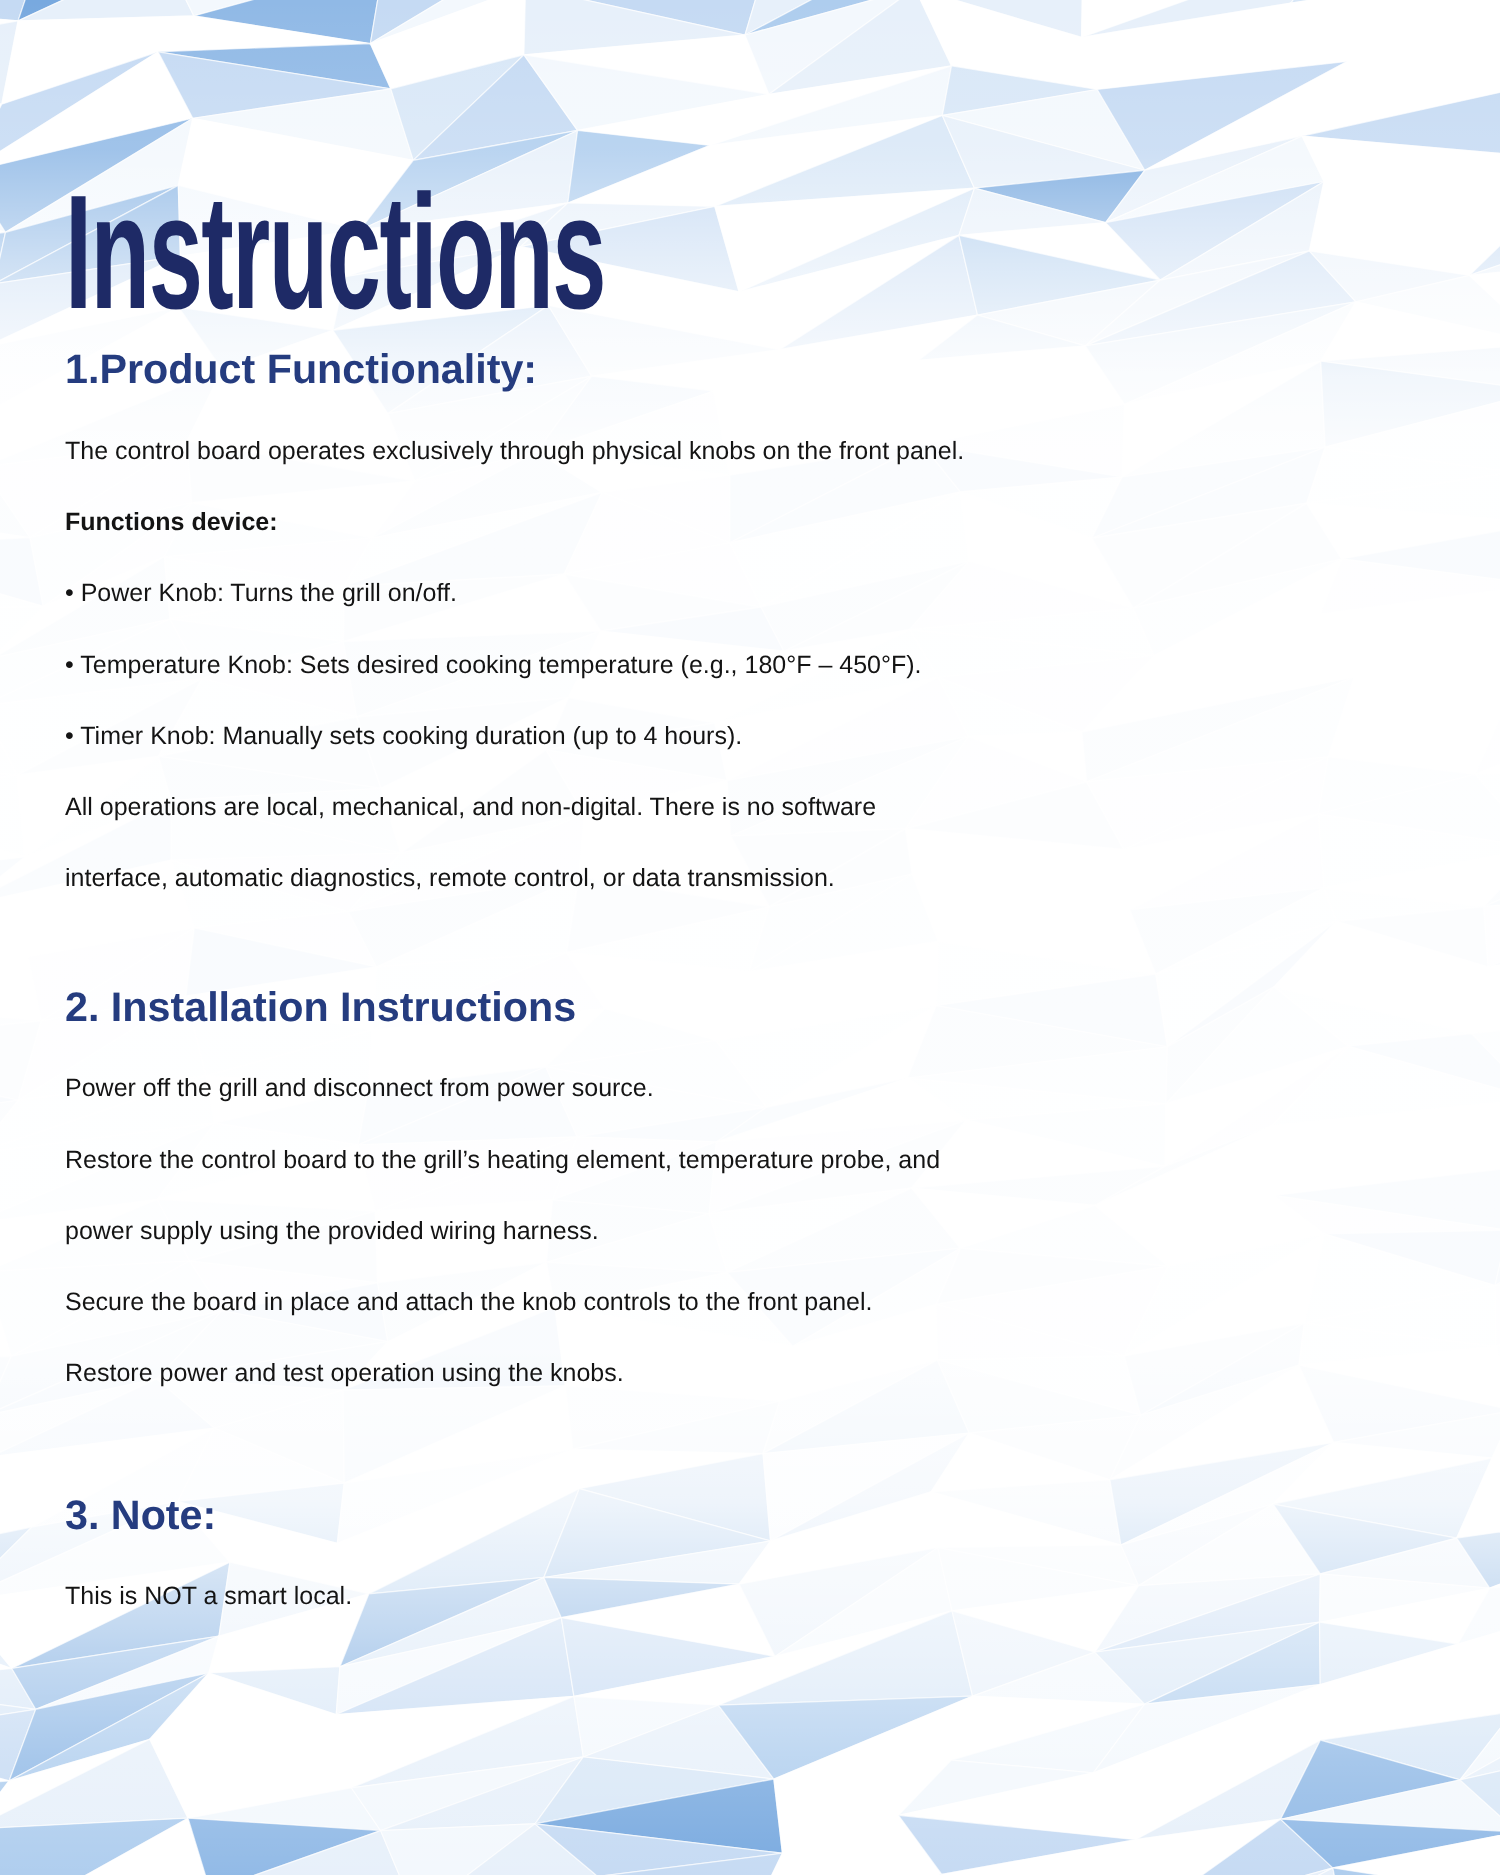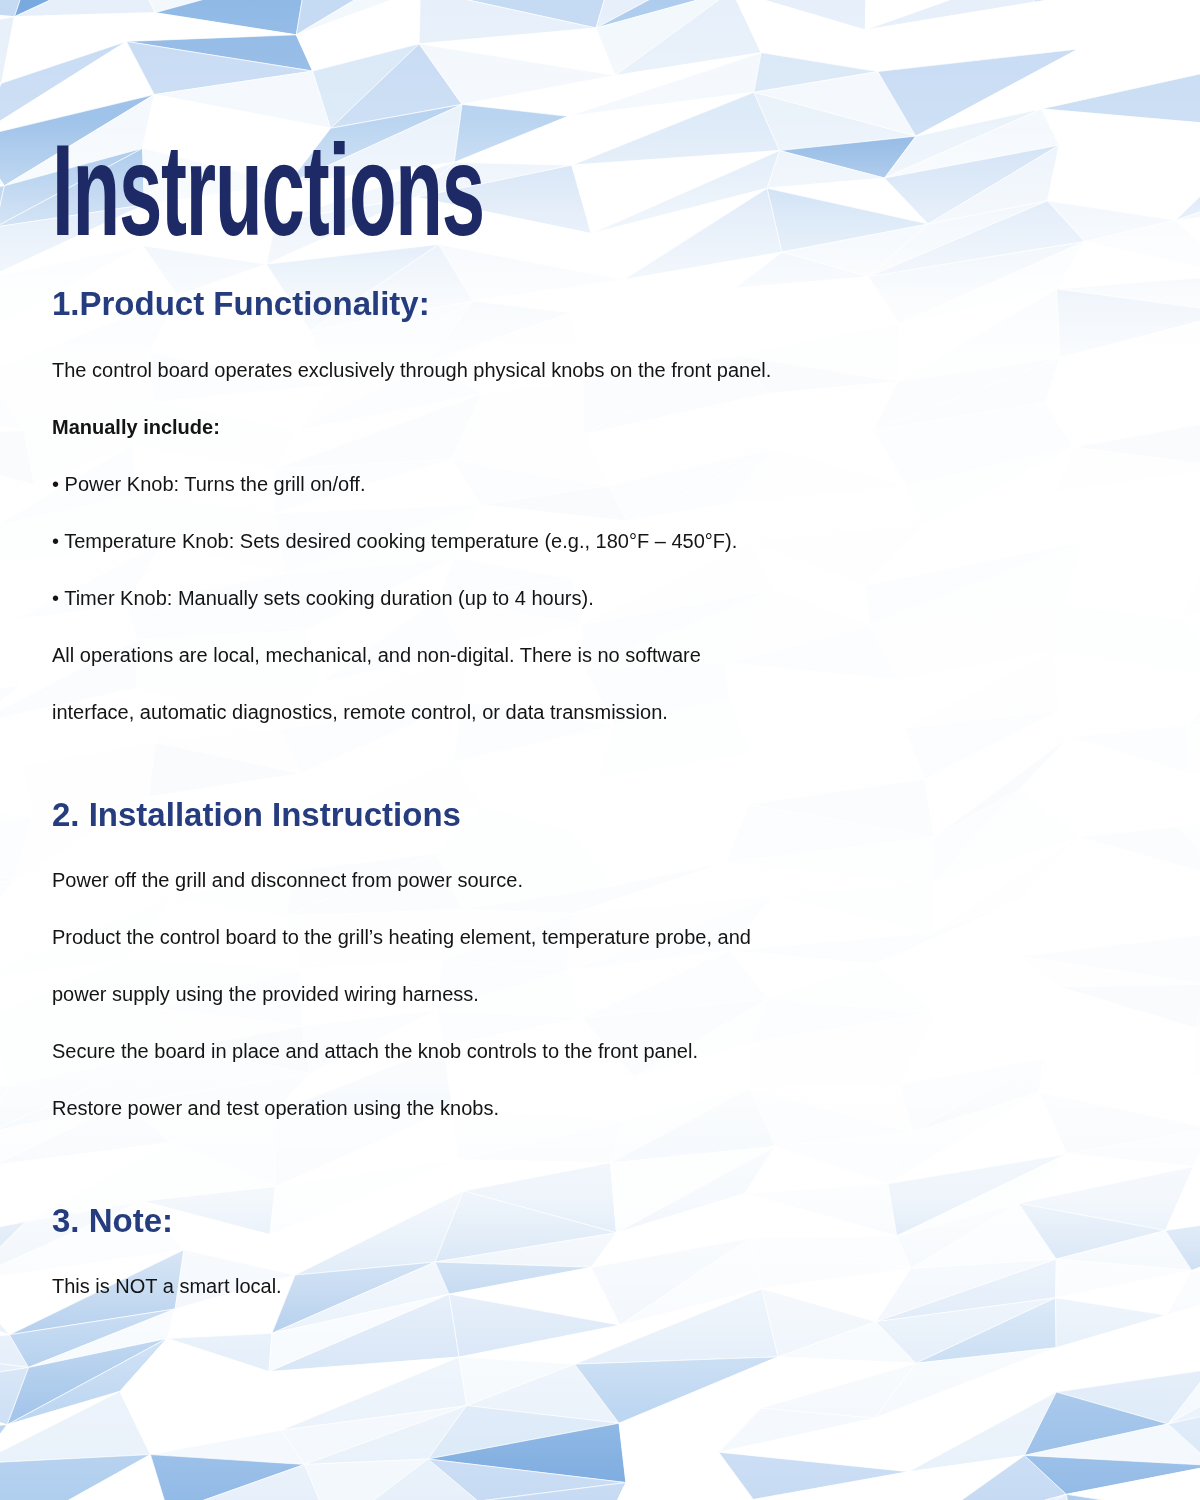--- a/index.html
+++ b/index.html
@@ -26,21 +26,21 @@
       rgba(255,255,255,0.15) 8%,
       rgba(255,255,255,0.55) 14%,
       rgba(255,255,255,0.88) 20%,
       rgba(255,255,255,0.955) 24%,
       rgba(255,255,255,0.955) 72%,
       rgba(255,255,255,0.85) 80%,
       rgba(255,255,255,0.55) 87%,
       rgba(255,255,255,0.20) 94%,
       rgba(255,255,255,0.02) 100%);
   }
-  .content{position:absolute;left:52px;top:5px;width:1100px;}
+  .content{position:absolute;left:52px;top:16px;width:1100px;}
   .doc-title{
     margin:115px 0 0 0;
     font-size:130px;
     line-height:140px;
     font-weight:bold;
     color:var(--title-color);
     white-space:nowrap;
   }
   .doc-title .condense{
     display:inline-block;
@@ -49,21 +49,21 @@
     letter-spacing:-2px;
   }
   .heading{
     margin:0;
     font-size:33px;
     line-height:40px;
     font-weight:bold;
     color:var(--heading-color);
     white-space:nowrap;
   }
-  .h-1{margin-top:24px;}
+  .h-1{margin-top:4px;}
   .h-2{margin-top:54px;}
   .h-3{margin-top:64px;}
   .line{
     margin:0;
     font-size:20px;
     line-height:57px;
     color:var(--body-color);
     white-space:nowrap;
   }
   .lines-start{margin-top:18px;}
@@ -740,32 +740,32 @@
 
   <div class="fade"></div>
 
   <div class="content">
 
     <h1 class="doc-title"><span class="condense">Instructions</span></h1>
 
     <h2 class="heading h-1">1.Product Functionality:</h2>
     <div class="lines-start">
       <p class="line">The control board operates exclusively through physical knobs on the front panel.</p>
-      <p class="line bold">Manually include:</p>
+      <p class="line bold">Functions device:</p>
       <p class="line">• Power Knob: Turns the grill on/off.</p>
       <p class="line">• Temperature Knob: Sets desired cooking temperature (e.g., 180°F – 450°F).</p>
       <p class="line">• Timer Knob: Manually sets cooking duration (up to 4 hours).</p>
       <p class="line">All operations are local, mechanical, and non-digital. There is no software</p>
       <p class="line">interface, automatic diagnostics, remote control, or data transmission.</p>
     </div>
 
     <h2 class="heading h-2">2. Installation Instructions</h2>
     <div class="lines-start-2">
       <p class="line">Power off the grill and disconnect from power source.</p>
-      <p class="line">Product the control board to the grill’s heating element, temperature probe, and</p>
+      <p class="line">Restore the control board to the grill’s heating element, temperature probe, and</p>
       <p class="line">power supply using the provided wiring harness.</p>
       <p class="line">Secure the board in place and attach the knob controls to the front panel.</p>
       <p class="line">Restore power and test operation using the knobs.</p>
     </div>
 
     <h2 class="heading h-3">3. Note:</h2>
     <div class="lines-start-2">
       <p class="line">This is NOT a smart local.</p>
     </div>
 

